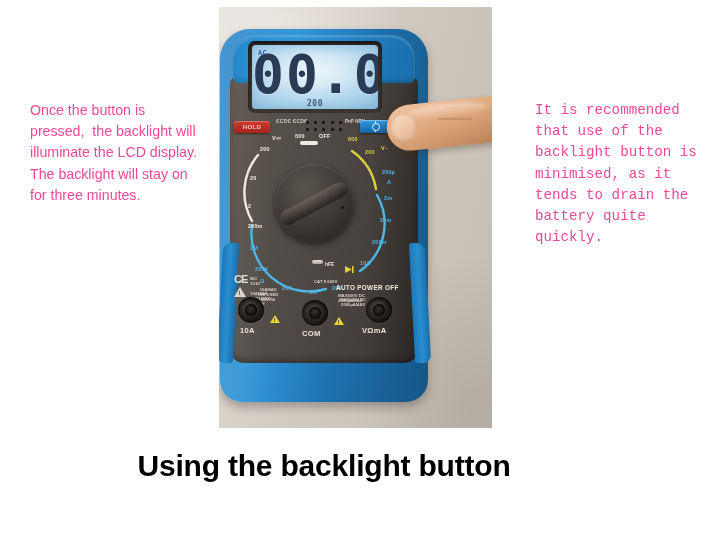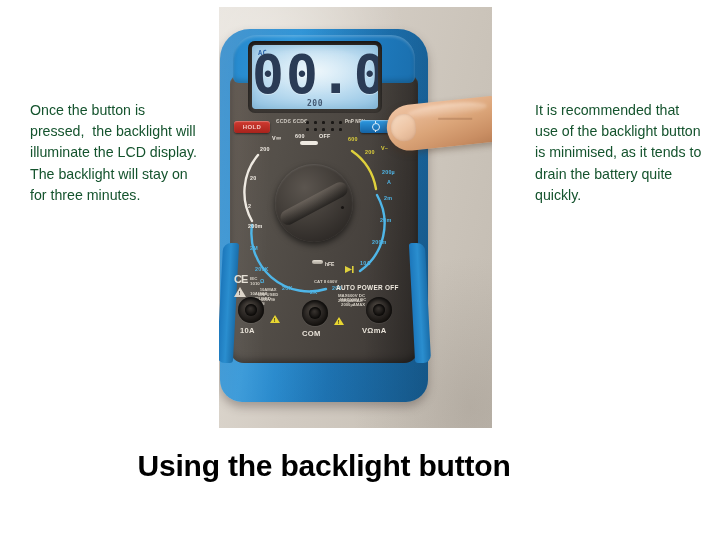--- a/index.html
+++ b/index.html
@@ -23,32 +23,33 @@
     inset: 0;
     background: #ffffff;
   }
 
   
   .text-block {
     position: absolute;
     font-family: "Liberation Sans", sans-serif;
     font-size: 14.2px;
     line-height: 21.2px;
-    color: #14532d;
+    color: #ec4899;
     white-space: pre-wrap;
   }
   .text-left {
     left: 30px;
     top: 100px;
     width: 172px;
   }
   .text-right {
     left: 535px;
     top: 100px;
     width: 168px;
+    font-family: Liberation Mono, monospace;
   }
 
   
   .slide-title {
     position: absolute;
     left: 0;
     top: 449px;
     width: 648px;
     text-align: center;
     font-family: "Liberation Sans", sans-serif;

